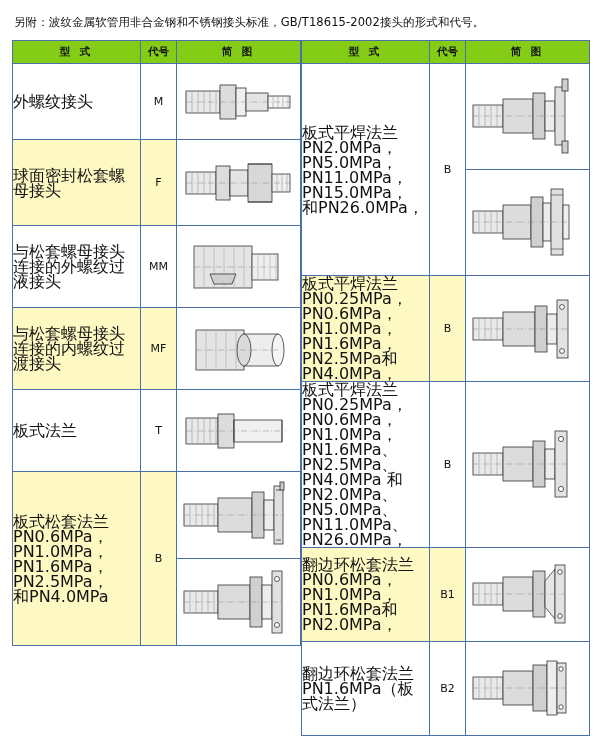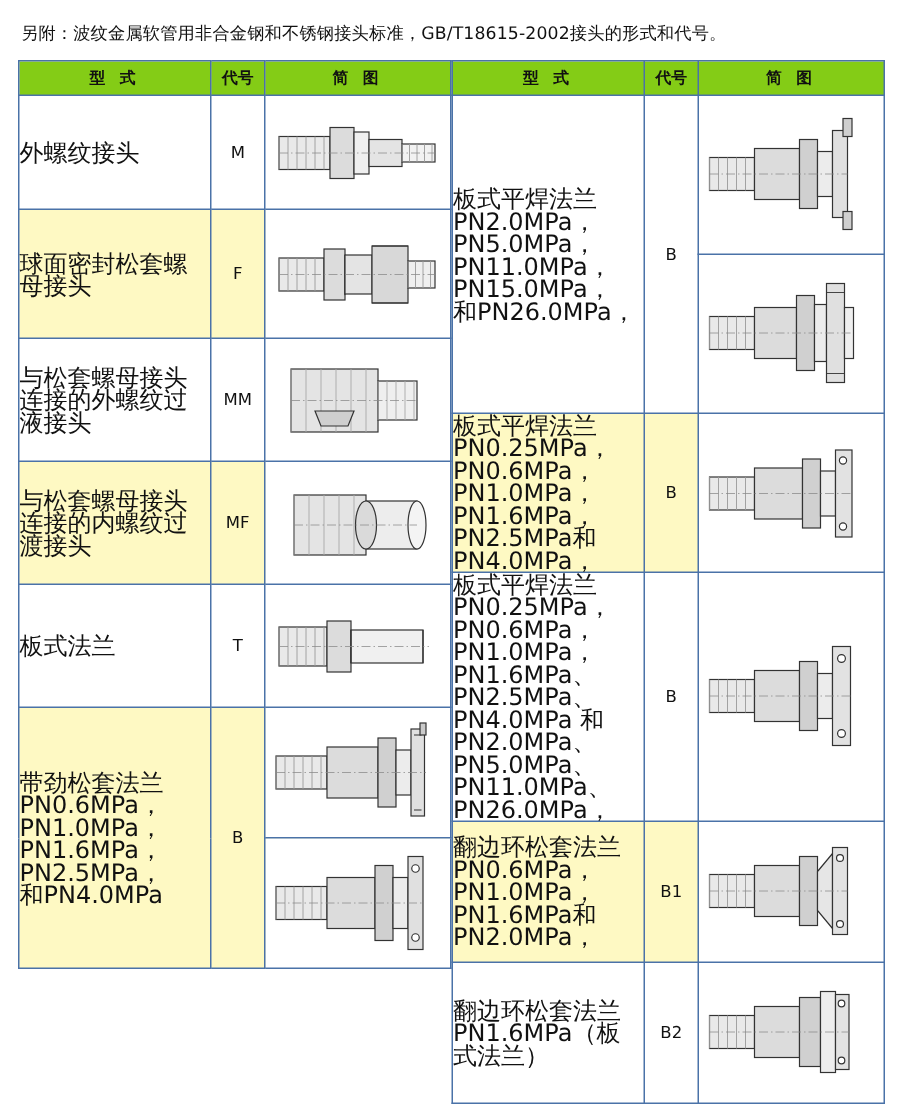--- a/index.html
+++ b/index.html
@@ -196,21 +196,21 @@
                 <rect x="54" y="20" width="48" height="22" fill="#f0f0f0"></rect>
                 <path d="M54 20 L54 42" stroke="#333"></path>
                 <path d="M102 20 L102 42" stroke="#333"></path>
                 <path d="M6 31 L106 31" stroke="#888" stroke-width="0.5" stroke-dasharray="6 2 1 2"></path>
               </g>
             </svg>
           </td>
         </tr>
 
         <tr class="hl" style="height:87px">
-          <td class="cell-text hl" rowspan="2" style="white-space:pre-line">带劲松套法兰
+          <td class="cell-text hl" rowspan="2" style="white-space:pre-line">板式松套法兰
 PN0.6MPa，PN1.0MPa，
 PN1.6MPa，PN2.5MPa，
 和PN4.0MPa</td>
           <td class="code-cell hl" rowspan="2">B</td>
           <td class="fig-cell">
             <svg class="fig" width="118" height="78" viewBox="0 0 118 78">
               <g stroke="#333" fill="none" stroke-width="0.8">
                 <rect x="4" y="28" width="34" height="22" fill="#e9e9e9"></rect>
                 <path d="M4 28 L4 50 M10 28 L10 50 M16 28 L16 50 M22 28 L22 50 M28 28 L28 50 M34 28 L34 50" stroke="#9a9a9a" stroke-width="0.6"></path>
                 <rect x="38" y="22" width="34" height="34" fill="#dcdcdc"></rect>

